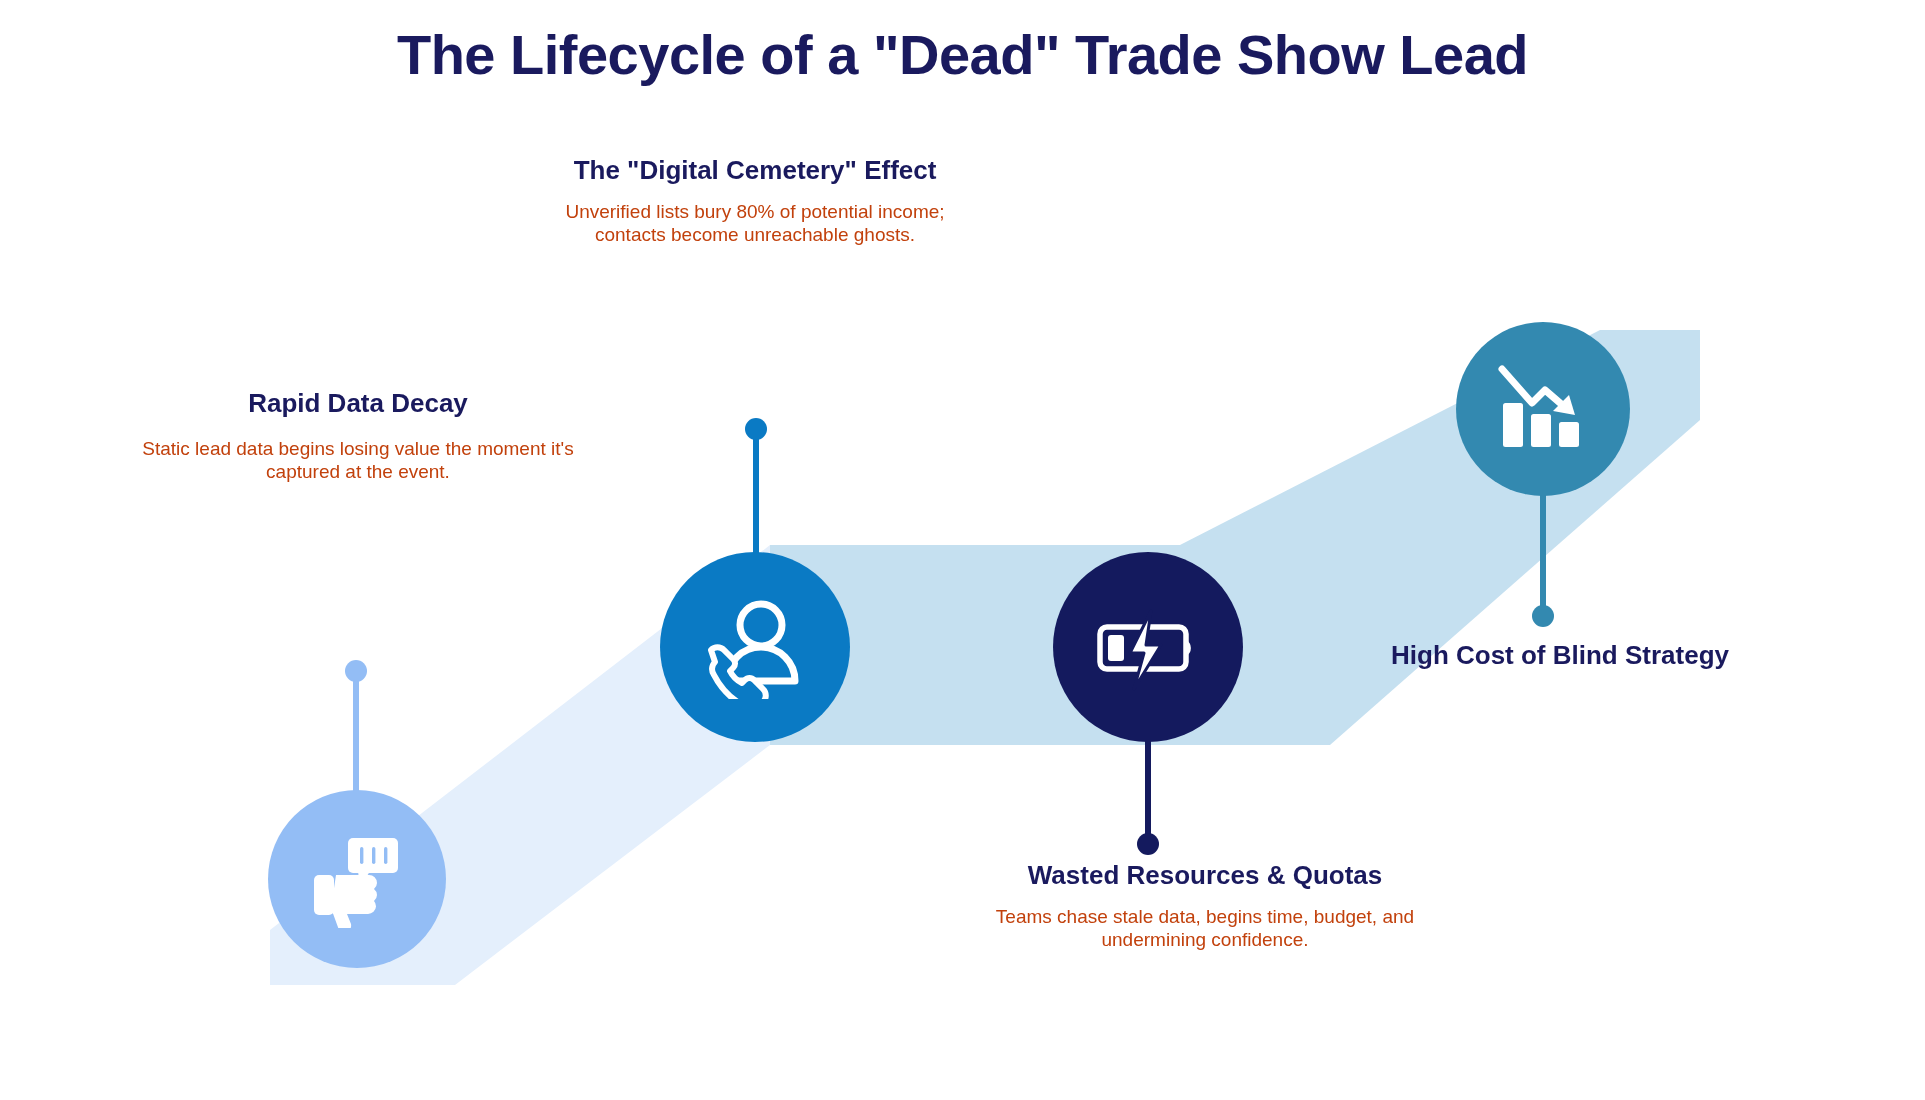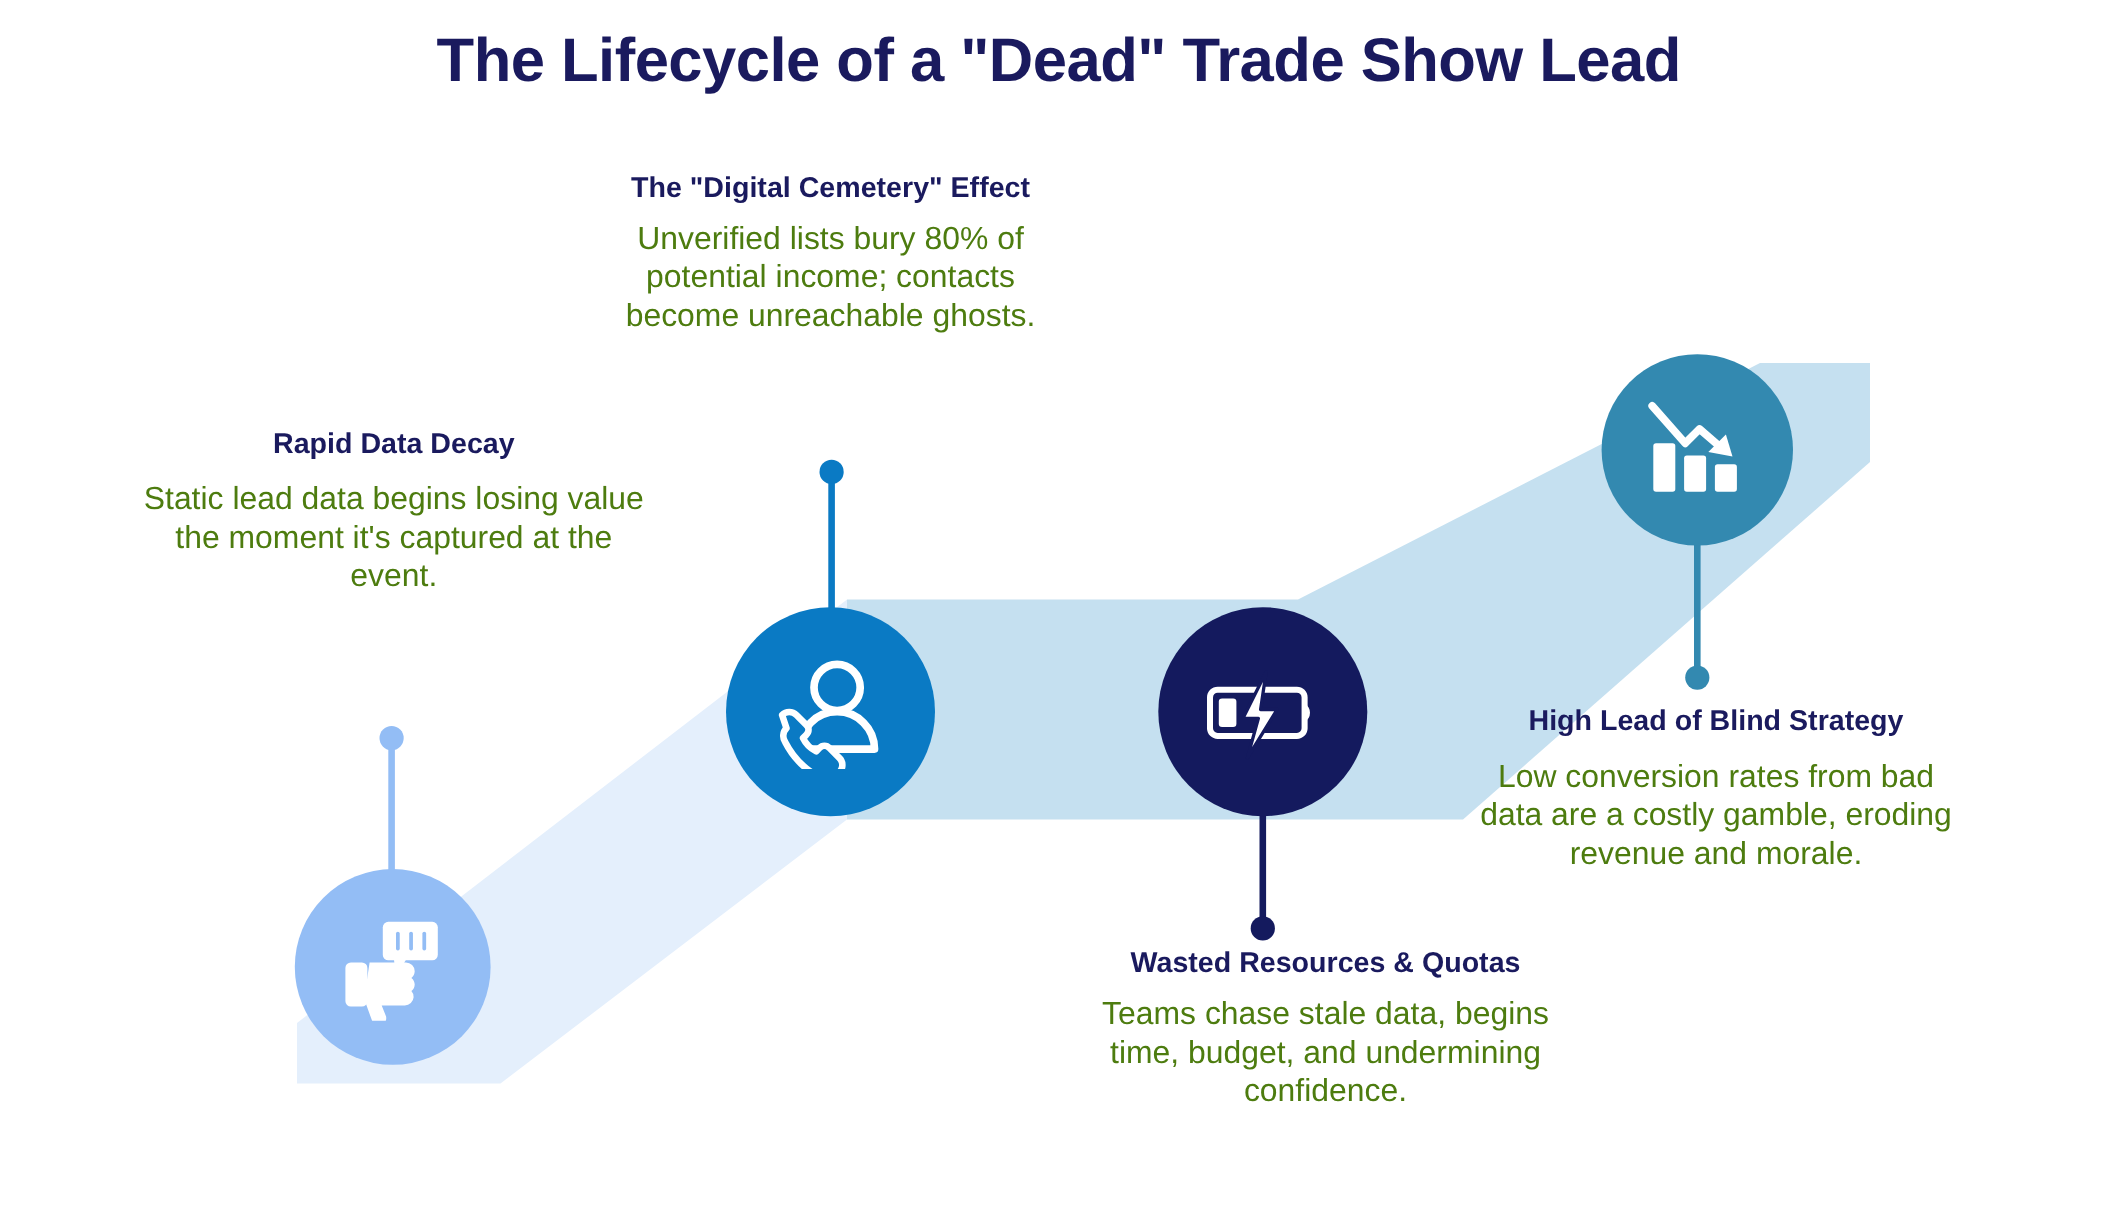--- a/index.html
+++ b/index.html
@@ -74,24 +74,24 @@
     text-align: center;
   }
   .block-title {
     font-size: 26px;
     font-weight: bold;
     line-height: 1.18;
     color: #1a1a5e;
     margin: 0 0 18px 0;
   }
   .block-body {
-    font-size: 29px;
+    font-size: 19px;
     font-weight: normal;
     line-height: 1.22;
-    color: #4d7c0f;
+    color: #c2410c;
     margin: 0;
   }
   .block-title.tight { margin-bottom: 14px; }
 </style>
 </head>
 <body>
 
 <div id="stage">
 
   <div id="title">The Lifecycle of a "Dead" Trade Show Lead</div>
@@ -167,17 +167,16 @@
     <svg width="96" height="96" viewBox="0 0 96 96">
       <rect x="8" y="42" width="20" height="44" rx="2.5" fill="#ffffff"></rect>
       <rect x="36" y="53" width="20" height="33" rx="2.5" fill="#ffffff"></rect>
       <rect x="64" y="61" width="20" height="25" rx="2.5" fill="#ffffff"></rect>
       <path d="M7 8 L37 42 L50 29 L72 48" fill="none" stroke="#ffffff" stroke-width="7" stroke-linecap="round" stroke-linejoin="round"></path>
       <polygon points="80,54 58,50 74,34" fill="#ffffff"></polygon>
     </svg>
   </div>
 
   <div class="block" style="left:1330px; top:640px; width:460px;">
-    <p class="block-title">High Lead of Blind Strategy</p>
-    <p class="block-body">Low conversion rates from bad data are a costly gamble, eroding revenue and morale.</p>
+    <p class="block-title">High Cost of Blind Strategy</p>
   </div>
 
 </div>
 
 </body></html>

